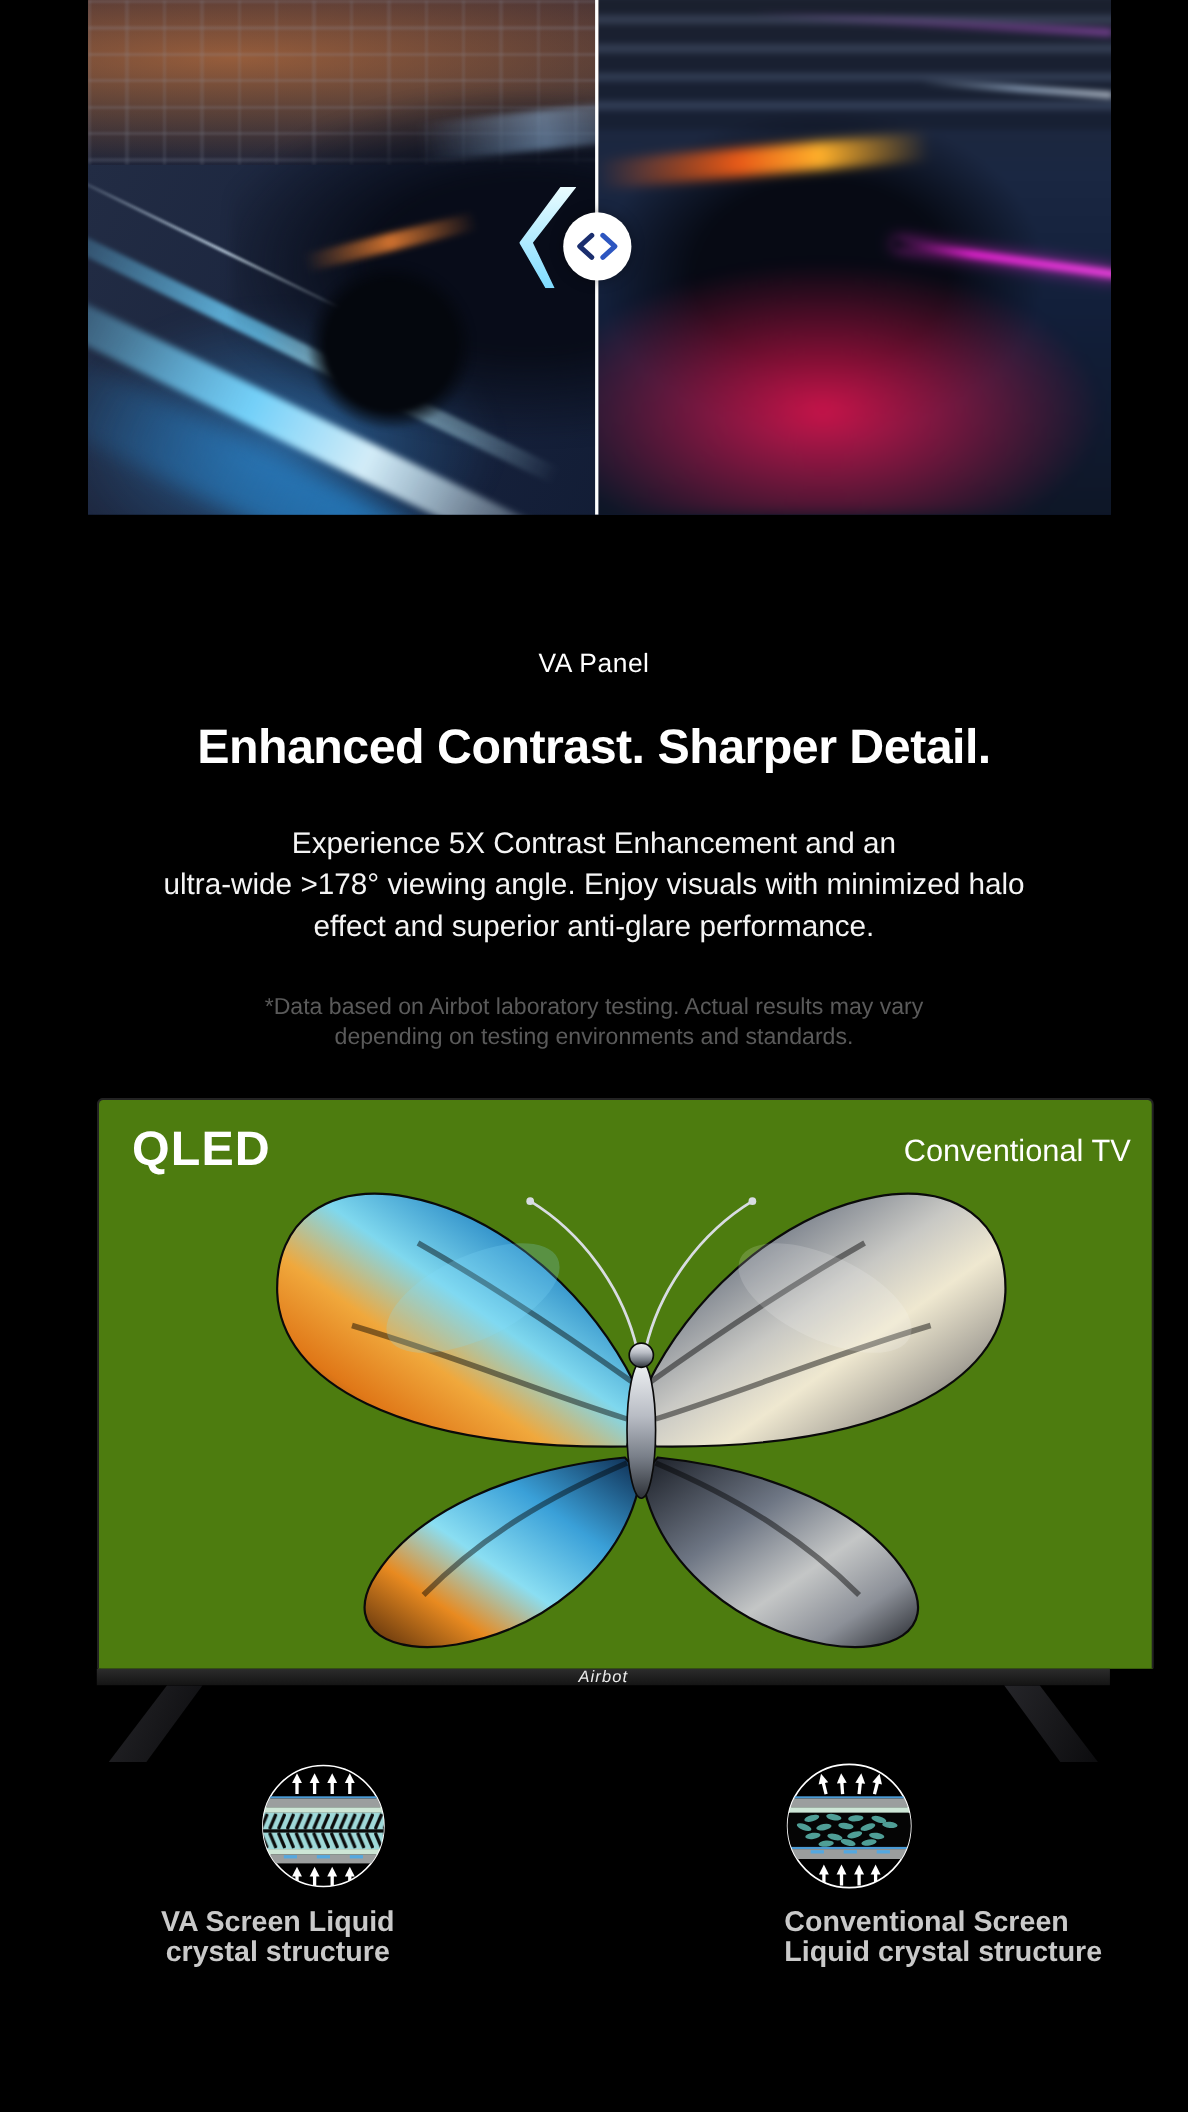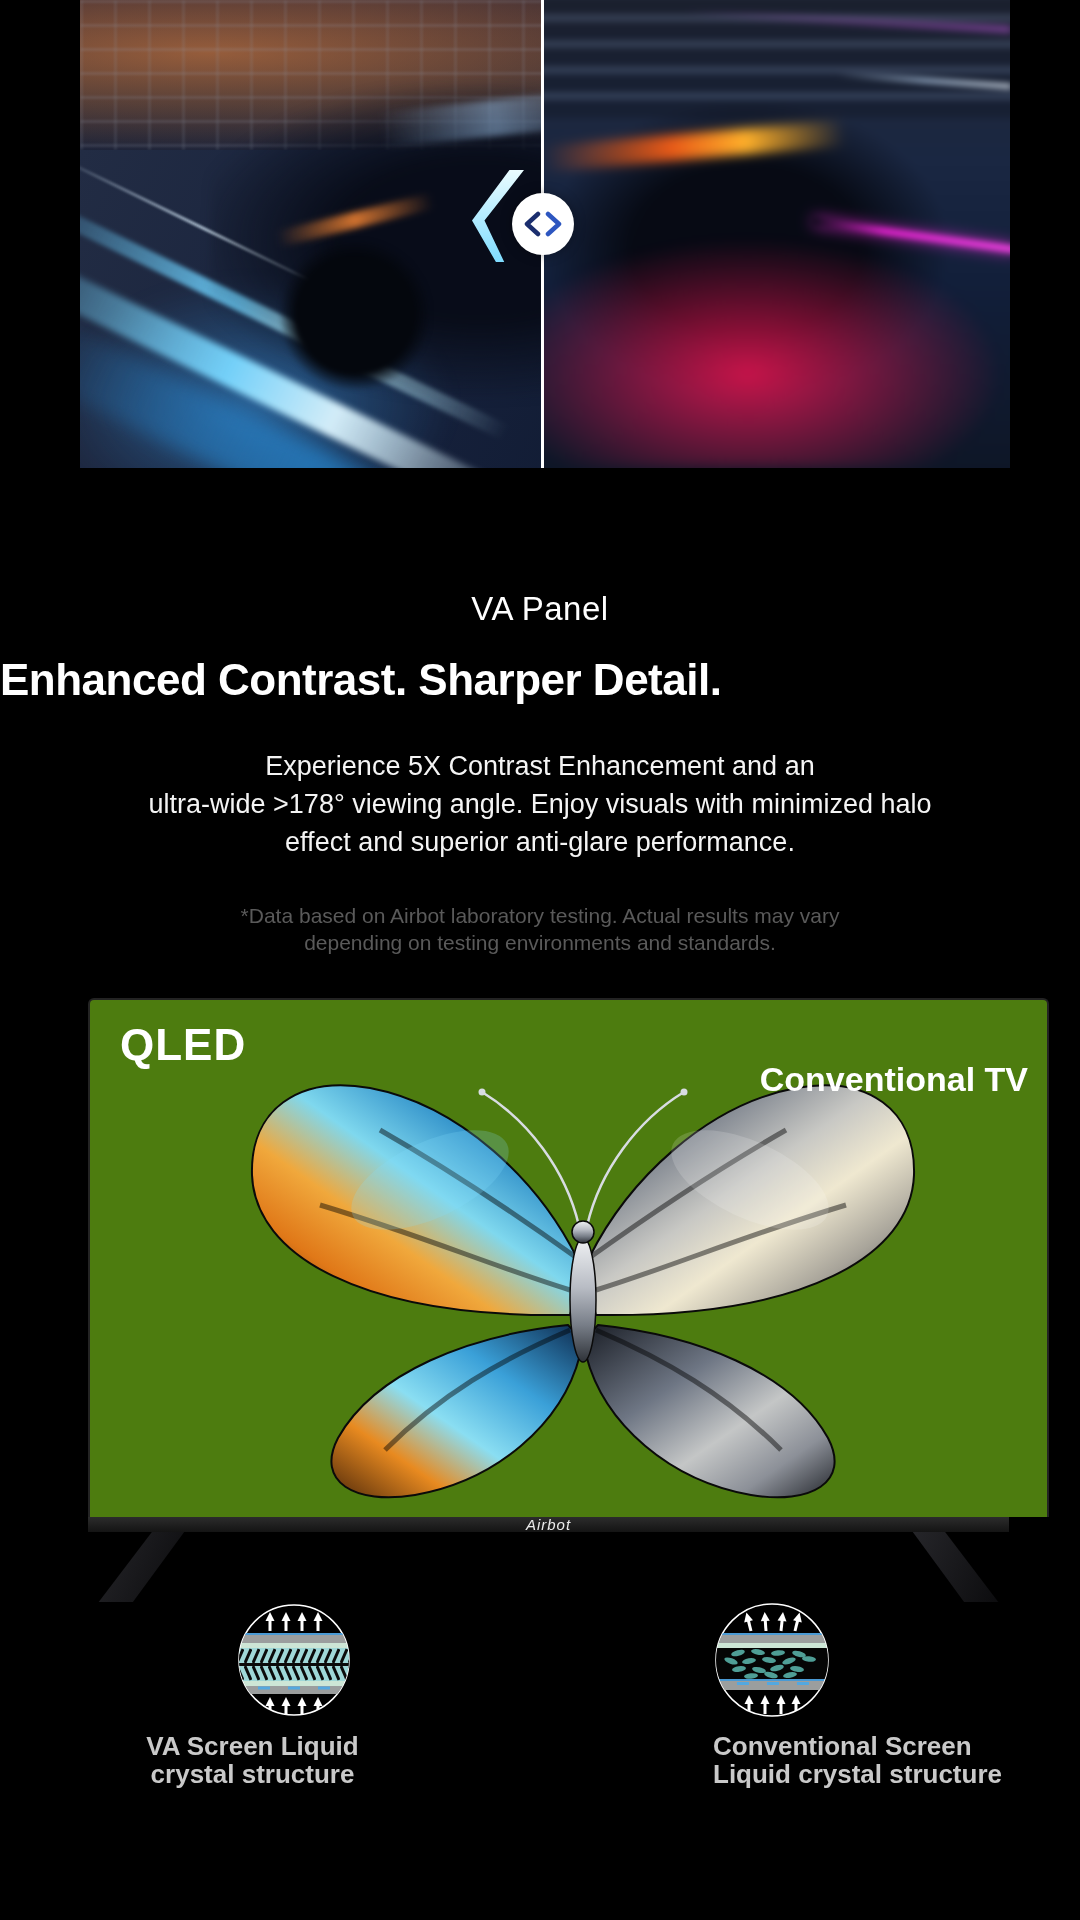--- a/index.html
+++ b/index.html
@@ -64,34 +64,34 @@
   .r-steel{left:305px;top:90px;width:175px;height:5px;transform:rotate(4deg);opacity:.85;
     background:linear-gradient(90deg,transparent,#a8c0dc 50%,#e8f2fc);}
   .r-purple{left:150px;top:30px;width:330px;height:6px;transform:rotate(3deg);filter:blur(2px);opacity:.8;
     background:linear-gradient(90deg,transparent,rgba(190,90,220,.85));}
   .divider{left:461px;top:0;width:3px;height:468px;background:#fff;}
   .handle{left:432px;top:193px;width:62px;height:62px;border-radius:50%;background:#fff;
     display:flex;align-items:center;justify-content:center;box-shadow:0 0 12px rgba(0,0,0,.35);cursor:ew-resize;}
 
   
   .subtitle{left:0;top:590px;width:1080px;text-align:center;color:#fff;
-    font-size:33px;font-weight:500;letter-spacing:.5px;}
-  .title{left:0;top:655px;width:1080px;color:#fff;
+    font-size:24px;font-weight:500;letter-spacing:.5px;}
+  .title{left:0;top:655px;width:1080px;text-align:center;color:#fff;
     font-size:44px;font-weight:800;letter-spacing:-.5px;}
   .bodytext{left:90px;top:747px;width:900px;text-align:center;color:#f4f4f4;
     font-size:27px;line-height:38px;font-weight:400;}
   .disclaimer{left:140px;top:902px;width:800px;text-align:center;color:#5a5a5a;
     font-size:21px;line-height:27px;}
 
   
   .tv{left:88px;top:998px;width:921px;height:680px;}
   .tv-screen{position:absolute;left:0;top:0;width:917px;height:517px;background:#4d7c0f;
     border:2px solid #232323;border-bottom:none;border-radius:6px 6px 0 0;overflow:hidden;padding-left:40px;}
   .qled{position:absolute;left:30px;top:20px;color:#fff;font-size:44px;font-weight:800;letter-spacing:1px;}
-  .convtv{position:absolute;right:19px;top:30px;color:#fff;font-size:34px;font-weight:700;margin-top:30px;}
+  .convtv{position:absolute;right:19px;top:30px;color:#fff;font-size:28px;font-weight:400;}
   .tv-bezel{position:absolute;left:0;top:519px;width:921px;height:15px;
     background:linear-gradient(180deg,#2c2c2c,#141414);display:flex;align-items:center;justify-content:center;font-style:italic;}
   .airbot{color:#ececec;font-size:15px;letter-spacing:1px;font-weight:400;}
   .leg{position:absolute;top:534px;width:95px;height:70px;background:linear-gradient(115deg,#26262a,#0b0b0d);}
   .leg-left{left:5px;clip-path:polygon(62% 0,96% 0,42% 100%,6% 100%);}
   .leg-right{right:5px;clip-path:polygon(4% 0,38% 0,94% 100%,58% 100%);}
 
   
   .icon-left{left:236px;top:1602px;}
   .icon-right{left:713px;top:1601px;}

